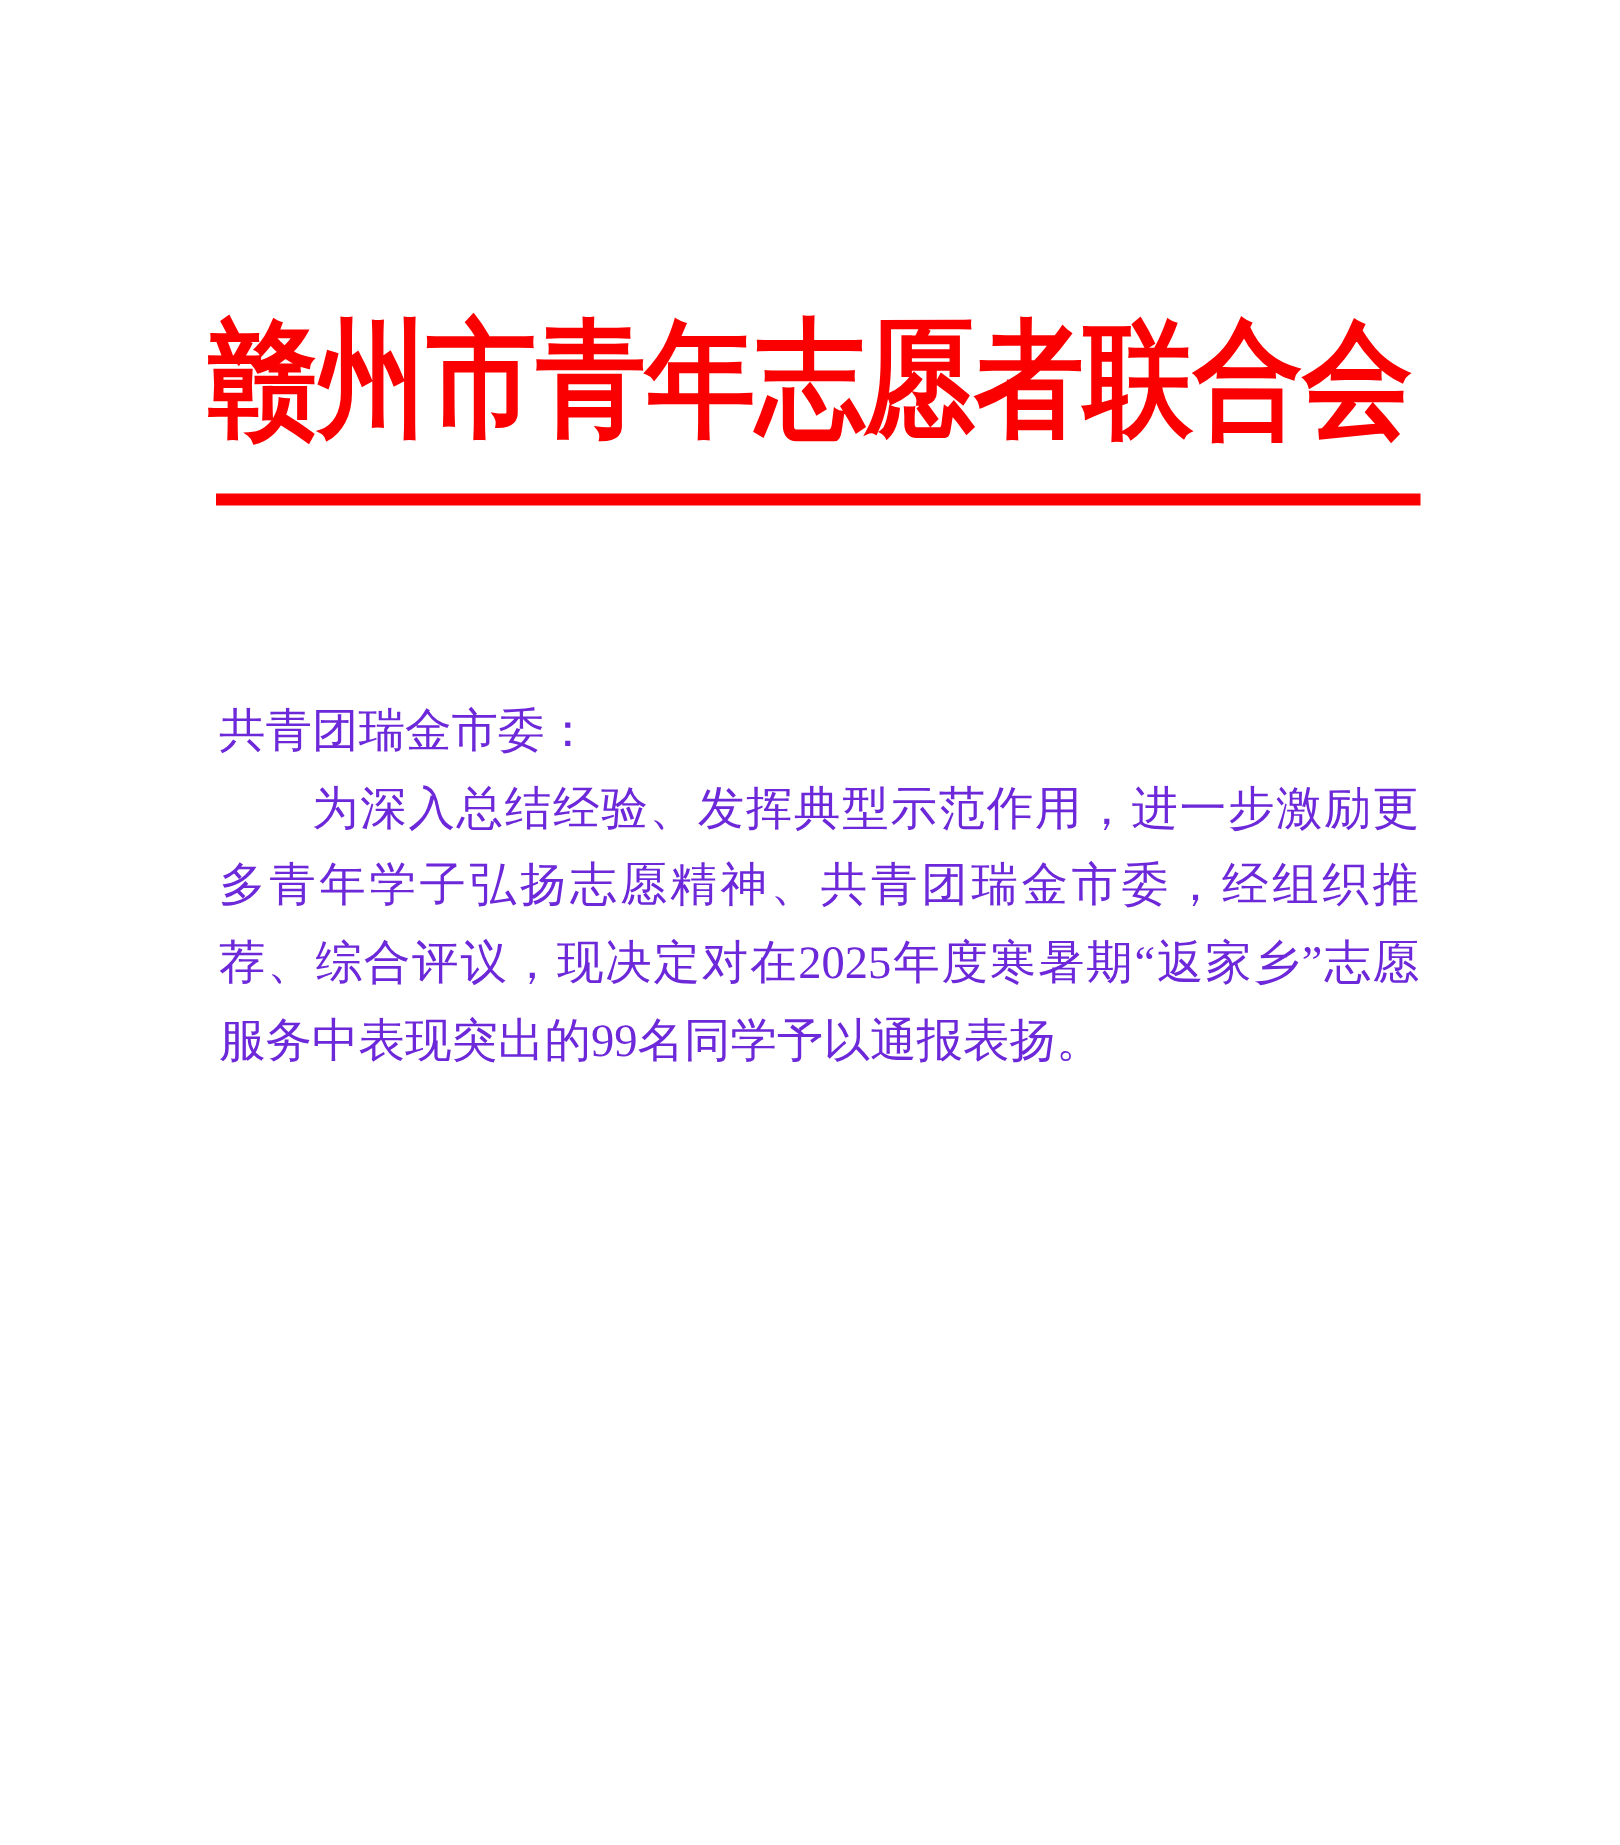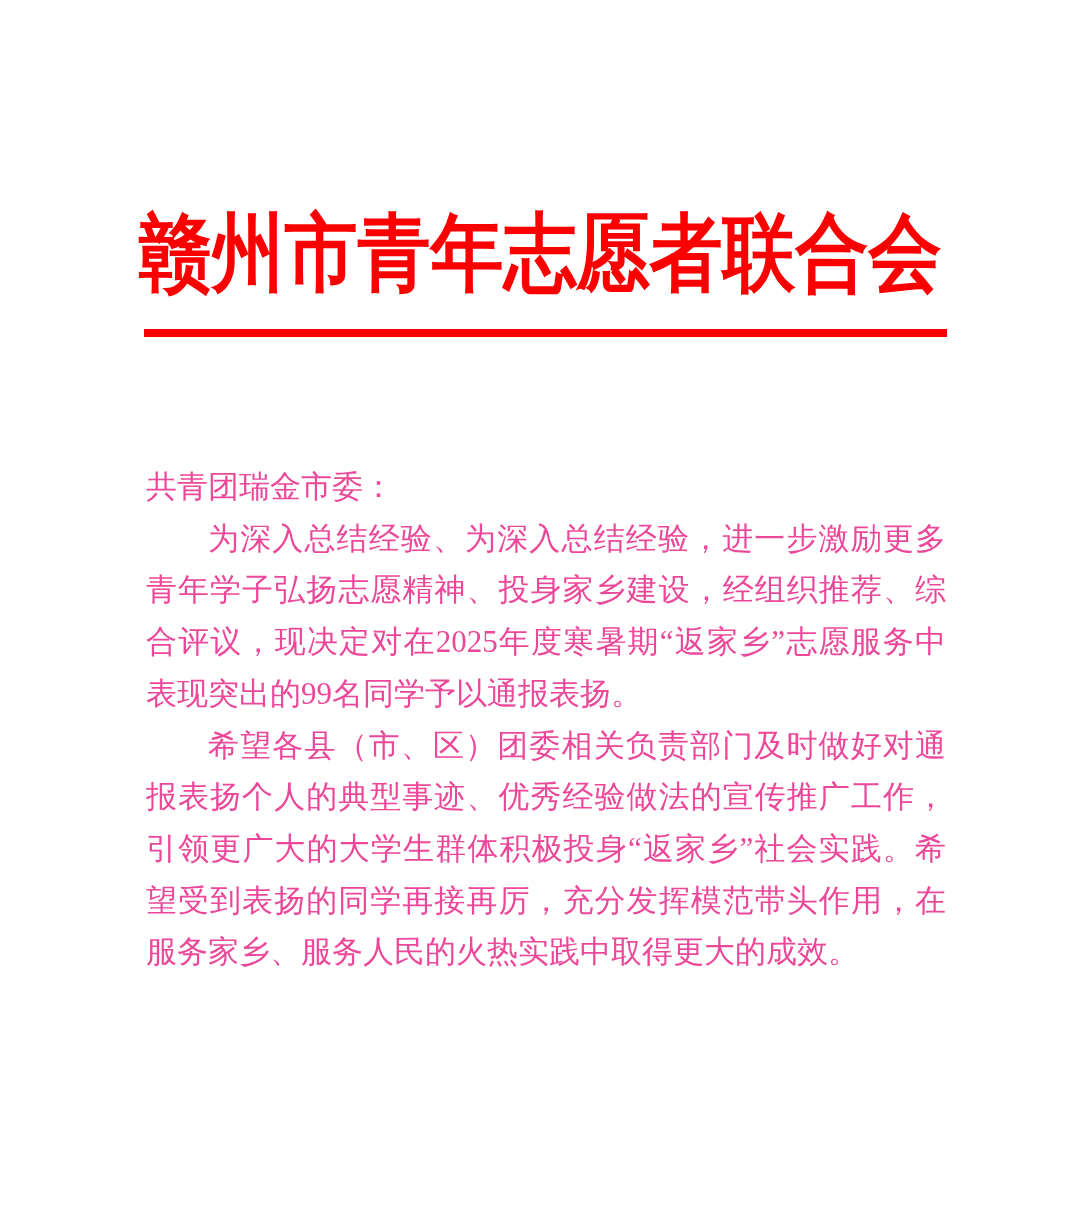--- a/index.html
+++ b/index.html
@@ -53,21 +53,21 @@
     color: #000000;
     letter-spacing: 1px;
   }
   .letter-body {
     position: absolute;
     top: 449px;
     left: 146px;
     width: 800px;
     font-size: 31px;
     line-height: 51.7px;
-    color: #ec4899;
+    color: #6d28d9;
     text-align: justify;
     text-justify: inter-character;
   }
   .letter-body p {
     margin: 0;
     padding: 0;
     text-indent: 2em;
   }
   .letter-body p.salutation {
     text-indent: 0;
@@ -78,17 +78,16 @@
 
 <div class="page">
 
   <h1 class="org-name">赣州市青年志愿者联合会</h1>
 
   <div class="letterhead-rule"></div>
 
 
   <div class="letter-body">
     <p class="salutation">共青团瑞金市委：</p>
-    <p class="body-paragraph">为深入总结经验、为深入总结经验，进一步激励更多青年学子弘扬志愿精神、投身家乡建设，经组织推荐、综合评议，现决定对在2025年度寒暑期“返家乡”志愿服务中表现突出的99名同学予以通报表扬。</p>
-    <p class="body-paragraph">希望各县（市、区）团委相关负责部门及时做好对通报表扬个人的典型事迹、优秀经验做法的宣传推广工作，引领更广大的大学生群体积极投身“返家乡”社会实践。希望受到表扬的同学再接再厉，充分发挥模范带头作用，在服务家乡、服务人民的火热实践中取得更大的成效。</p>
+    <p class="body-paragraph">为深入总结经验、发挥典型示范作用，进一步激励更多青年学子弘扬志愿精神、共青团瑞金市委，经组织推荐、综合评议，现决定对在2025年度寒暑期“返家乡”志愿服务中表现突出的99名同学予以通报表扬。</p>
   </div>
 
 </div>
 
 </body></html>

